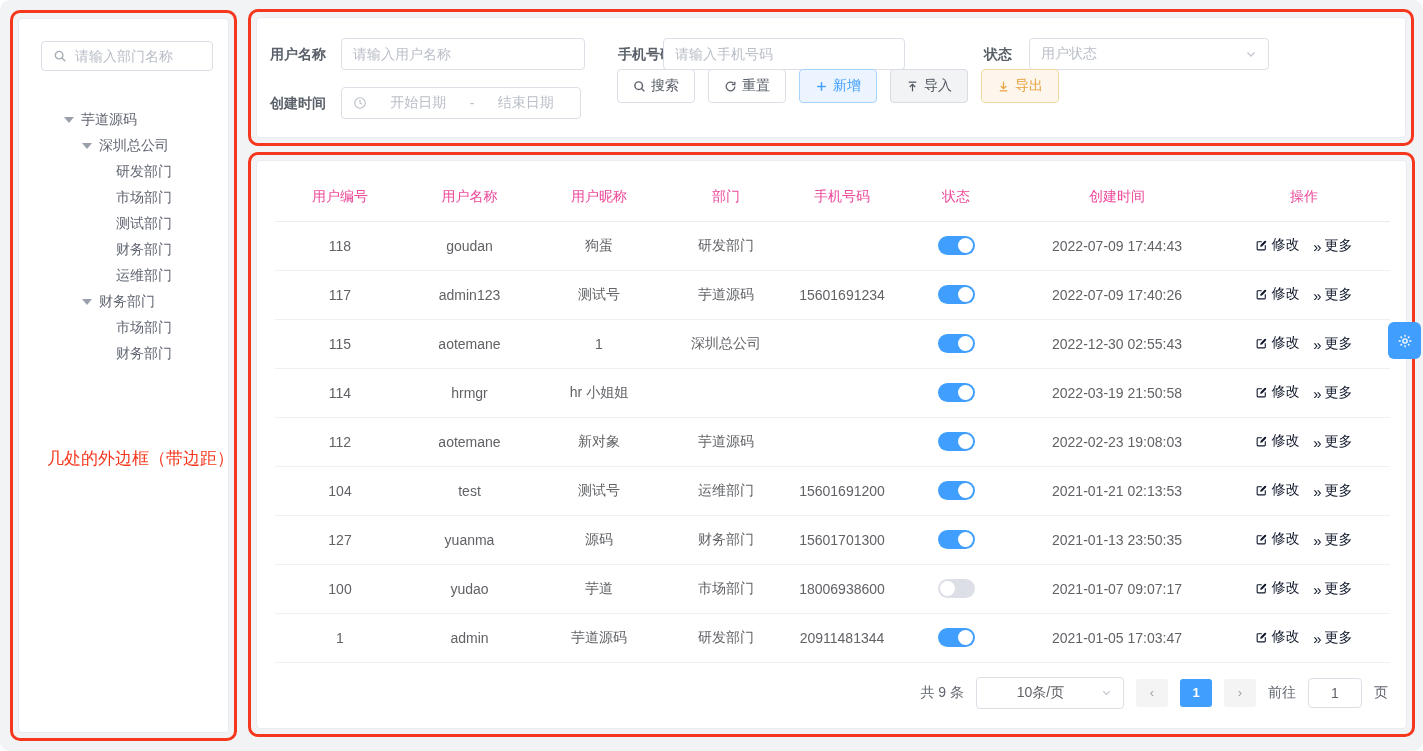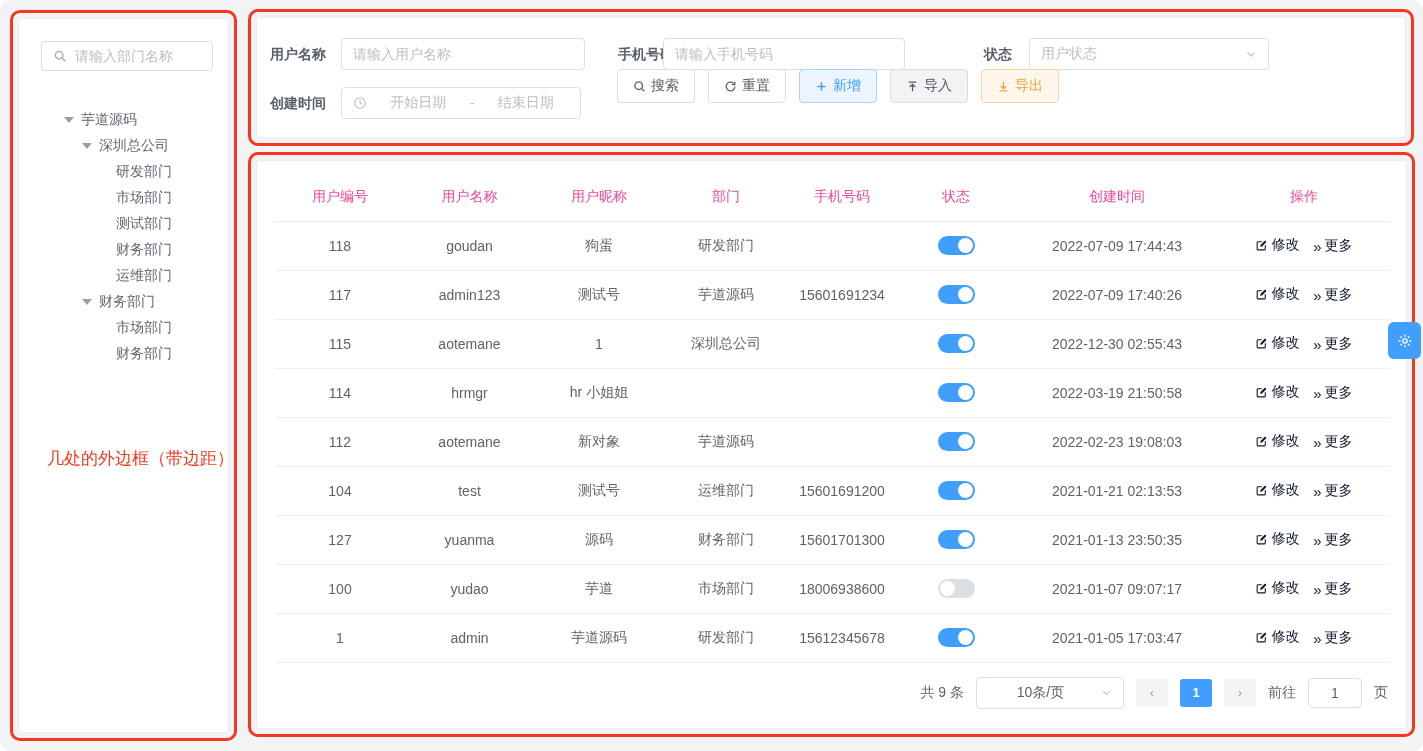--- a/index.html
+++ b/index.html
@@ -394,21 +394,21 @@
         <span class="more-glyph">»</span>
         <span>更多</span>
       </span>
     </td>
   </tr>
             <tr>
     <td>1</td>
     <td>admin</td>
     <td>芋道源码</td>
     <td>研发部门</td>
-    <td>15612345678</td>
+    <td>20911481344</td>
     <td><span class="switch"></span></td>
     <td>2021-01-05 17:03:47</td>
     <td>
       <span class="act">
         <svg width="13" height="13" viewBox="0 0 24 24" fill="none" stroke="currentColor" stroke-width="2">
                     <path d="M12.5 5H5.5A1.5 1.5 0 0 0 4 6.5v12A1.5 1.5 0 0 0 5.5 20h12a1.5 1.5 0 0 0 1.5-1.5v-7"></path>
                     <path d="M20.2 3.8a1.9 1.9 0 0 1 0 2.7L13 13.7 9.5 14.5l.8-3.5 7.2-7.2a1.9 1.9 0 0 1 2.7 0z" fill="currentColor" stroke="none"></path>
                   </svg>
         <span>修改</span>
       </span>

